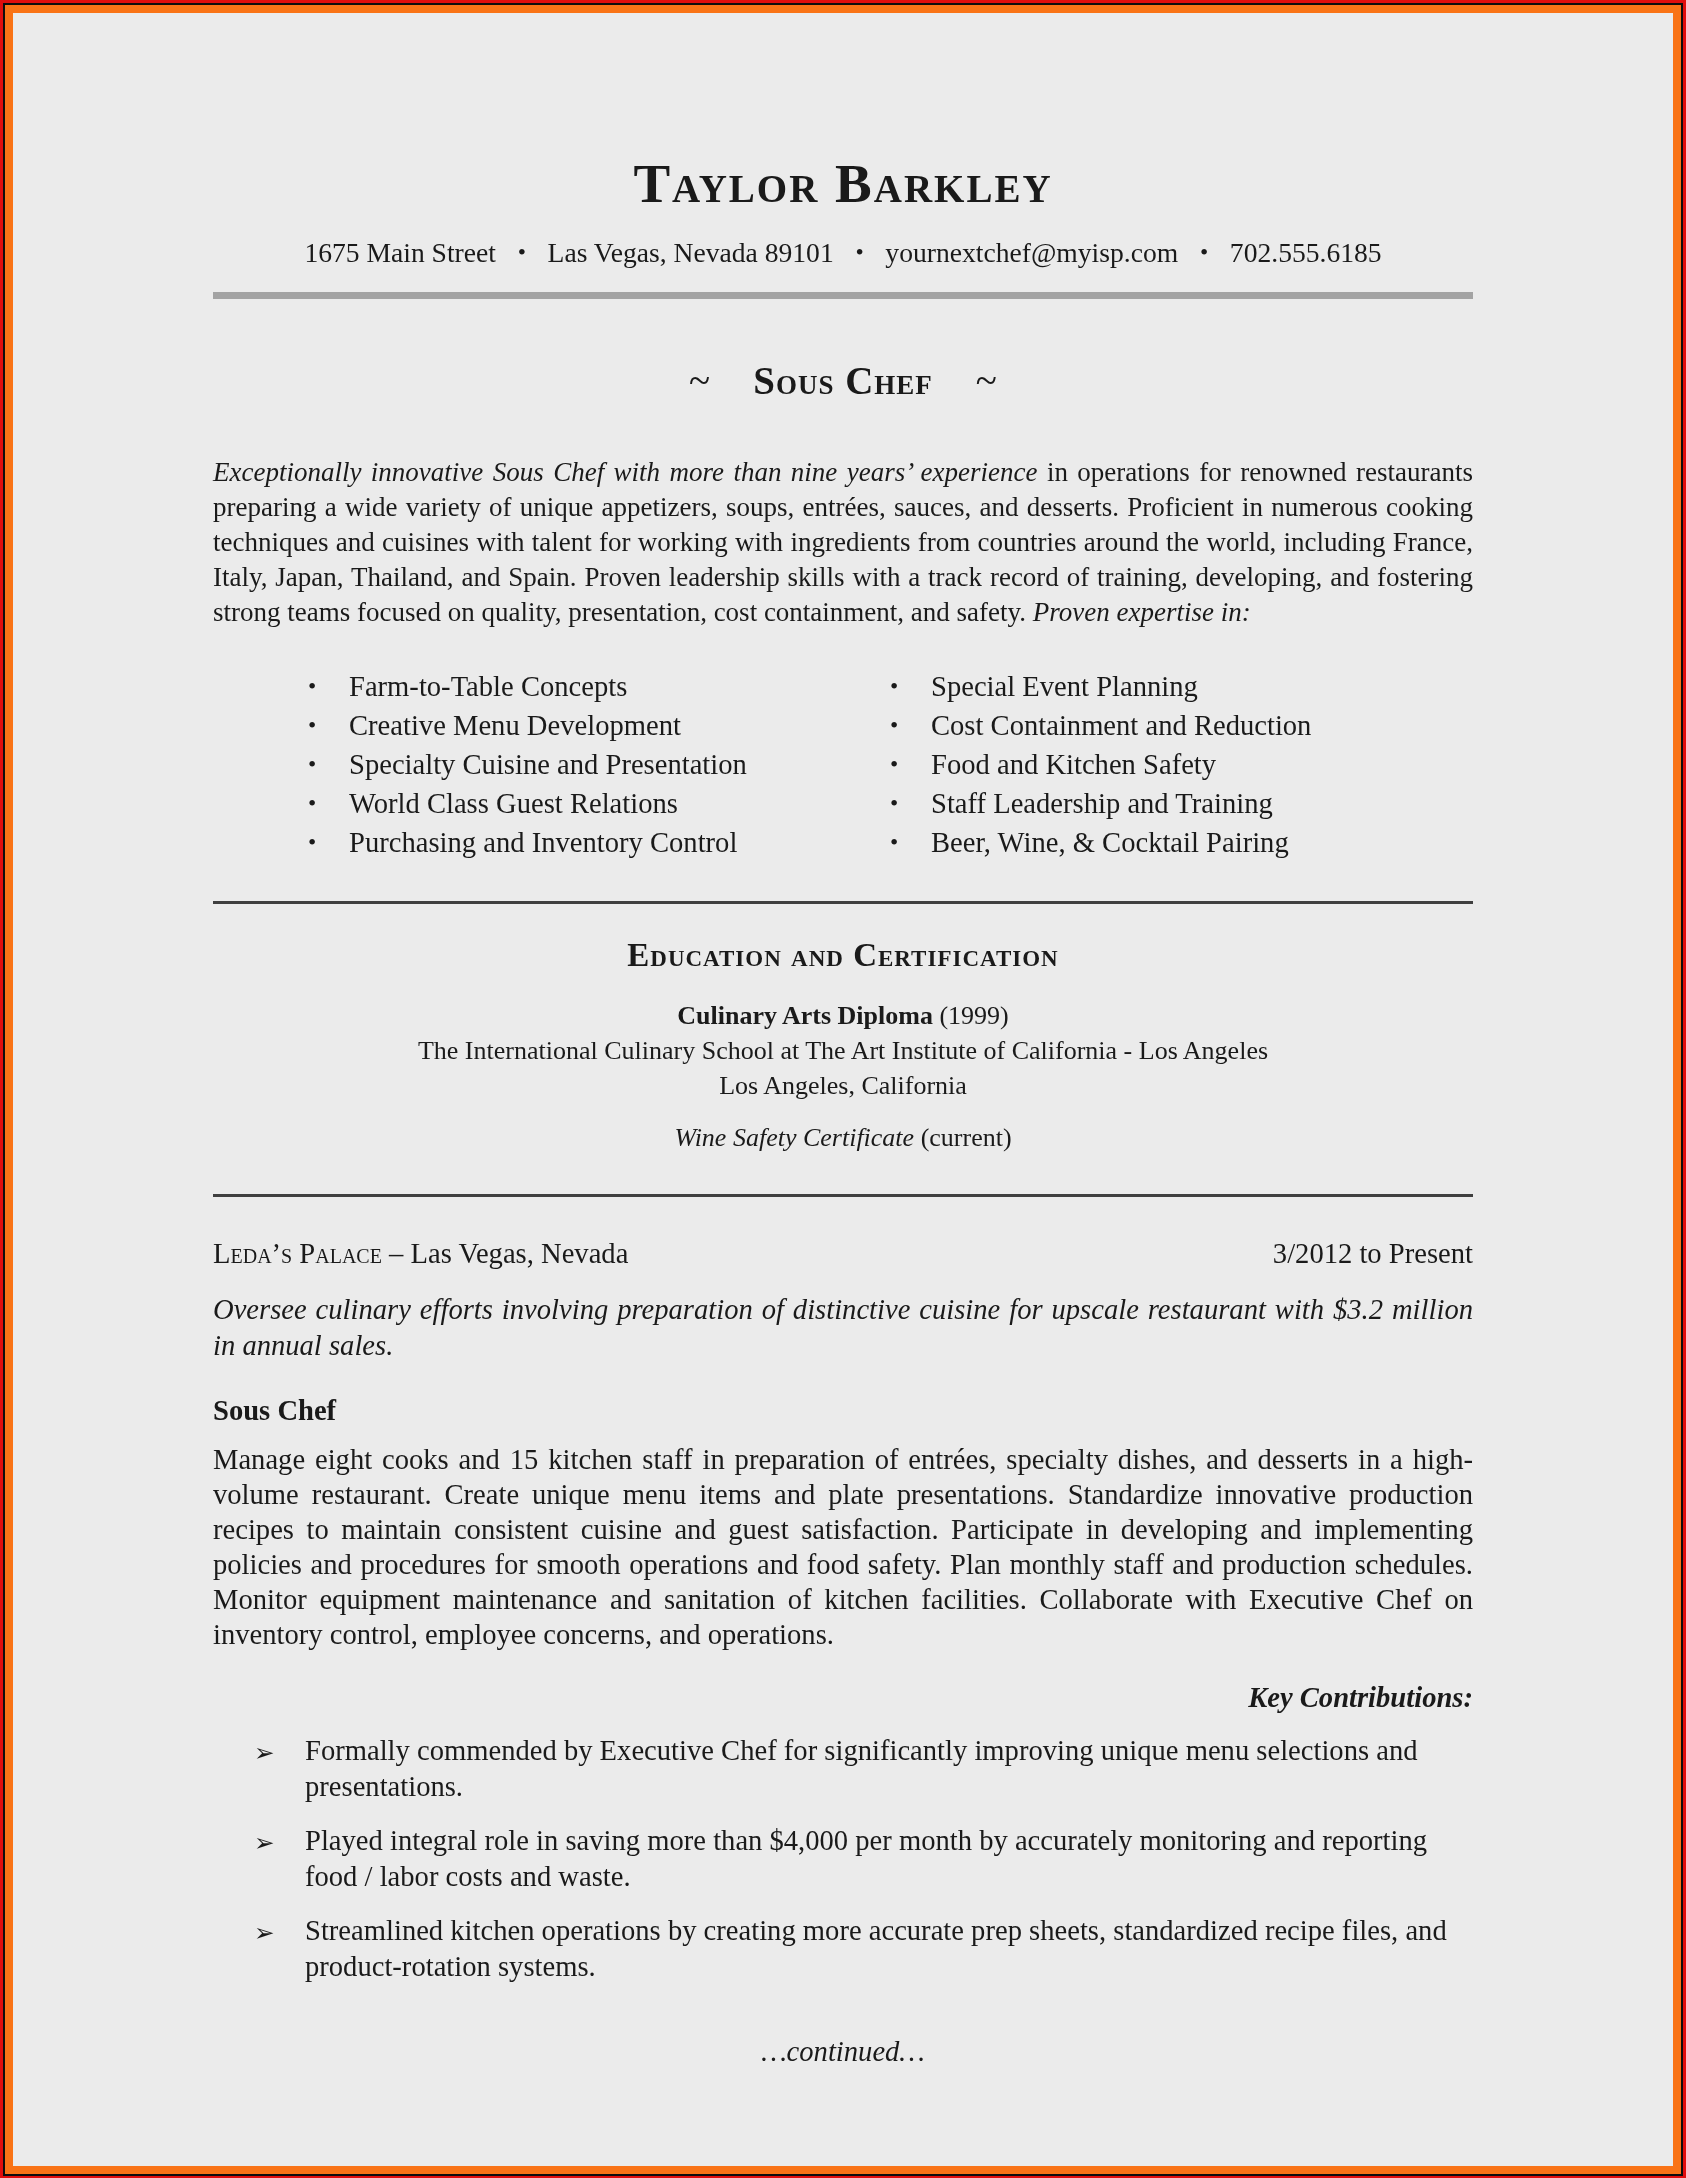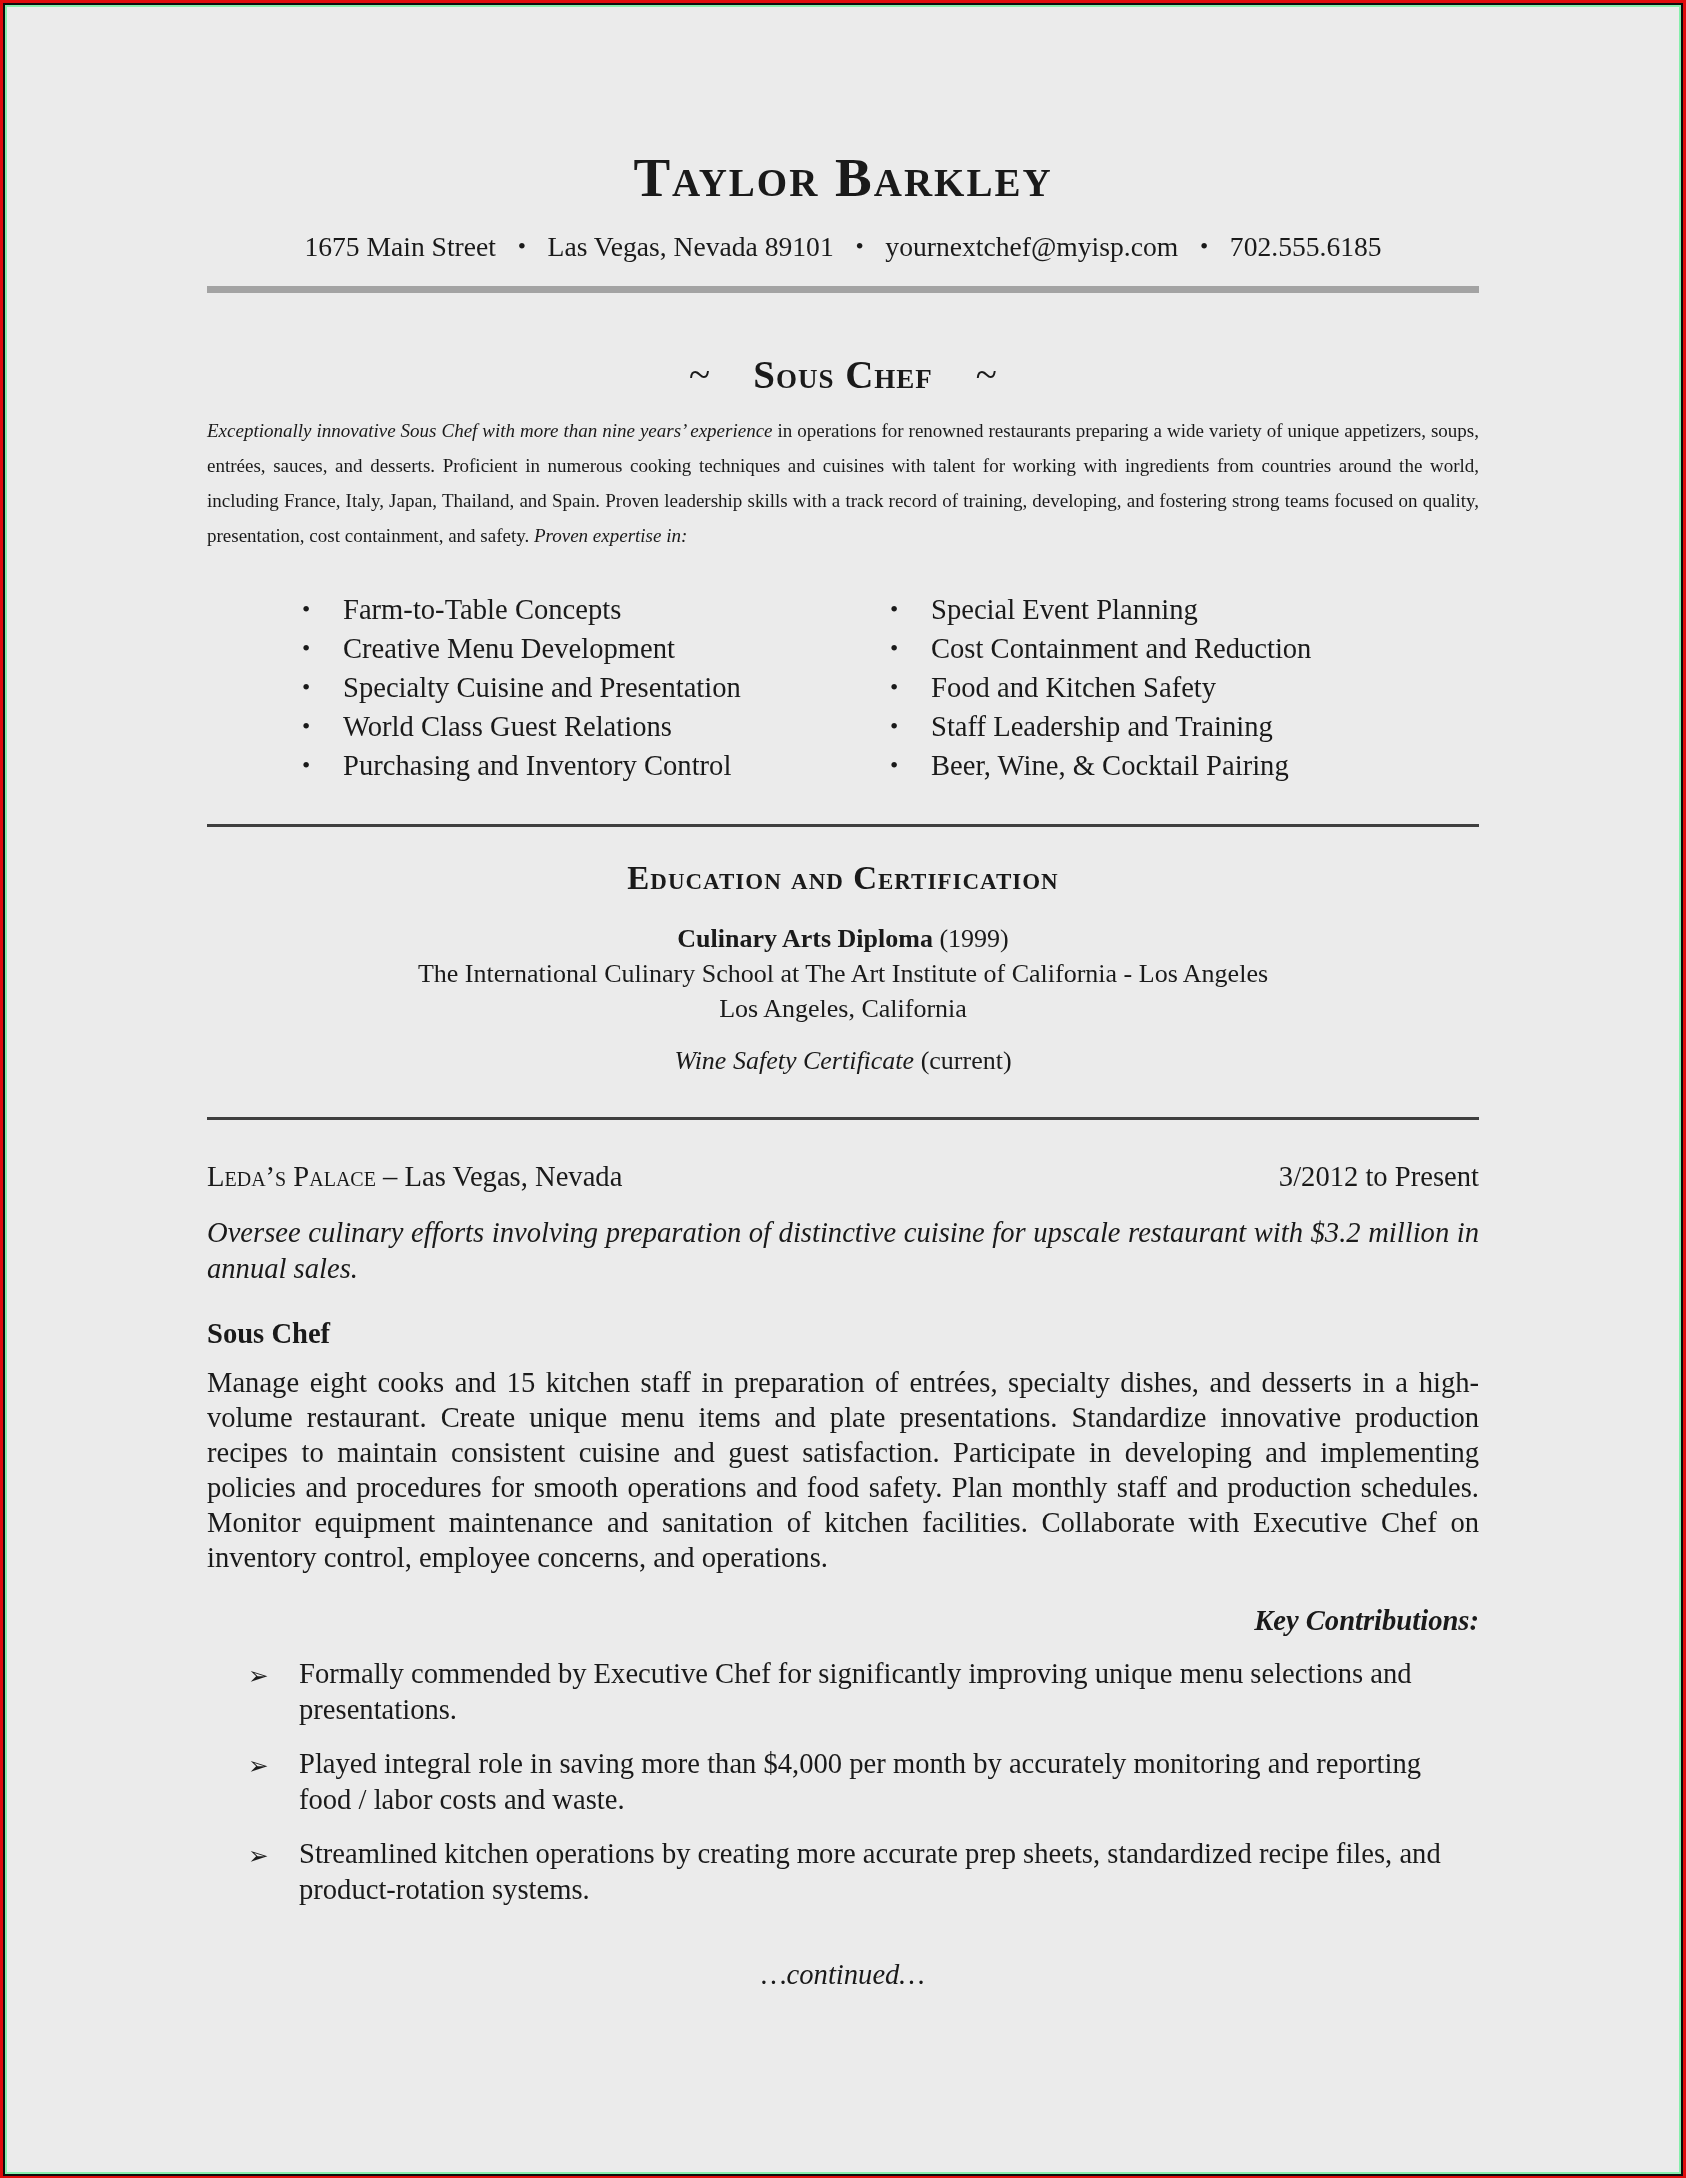--- a/index.html
+++ b/index.html
@@ -4,21 +4,21 @@
 <style>
   html, body { margin: 0; padding: 0; }
   body {
     width: 1686px; height: 2179px;
     font-family: "Liberation Serif", "DejaVu Serif", serif;
     overflow: hidden;
   }
   
   .frame-outer { width: 1686px; height: 2179px; box-sizing: border-box; background: #e00d0d; padding: 3px; }
   .frame-mid   { width: 100%; height: 100%; box-sizing: border-box; background: #0d0d0d; padding: 2px; }
-  .frame-inner { width: 100%; height: 100%; box-sizing: border-box; background: #86efac; padding: 2px; }
+  .frame-inner { width: 100%; height: 100%; box-sizing: border-box; background: #f97316; padding: 8px; }
   .page {
     width: 100%; height: 100%; box-sizing: border-box;
     background: #ebebeb; color: #1a1a1a;
   }
   .content { padding: 138px 200px 0 200px; }
 
   
   .name {
     text-align: center; font-variant: small-caps; font-weight: bold;
     font-size: 55px; line-height: 1.2; letter-spacing: 2px; margin: 0;
@@ -28,21 +28,21 @@
   }
   .contact .sep { display: inline-block; margin: 0 21.7px; font-size: 23.6px; vertical-align: 2px; }
   .header-rule { height: 6.9px; background: #a3a3a3; margin-top: 23.6px; }
 
   
   .job-title-row { text-align: center; margin-top: 59px; font-size: 39px; font-weight: bold; }
   .job-title-row .title { font-variant: small-caps; letter-spacing: 1px; }
   .job-title-row .tilde { font-weight: normal; margin: 0 43px; }
 
   
-  .summary { margin-top: 16px; font-size: 19px; line-height: 35px; text-align: justify; }
+  .summary { margin-top: 52px; font-size: 27px; line-height: 35px; text-align: justify; }
   .italic { font-style: italic; }
 
   
   .skills { display: flex; margin-top: 37px; font-size: 28.6px; }
   .skills-col { width: 50%; box-sizing: border-box; }
   .skills-col.left  { padding-left: 95px; }
   .skills-col.right { padding-left: 47px; }
   .skill-item { display: flex; line-height: 39px; }
   .skill-item .marker { flex: none; width: 41px; font-size: 23.6px; }
 

